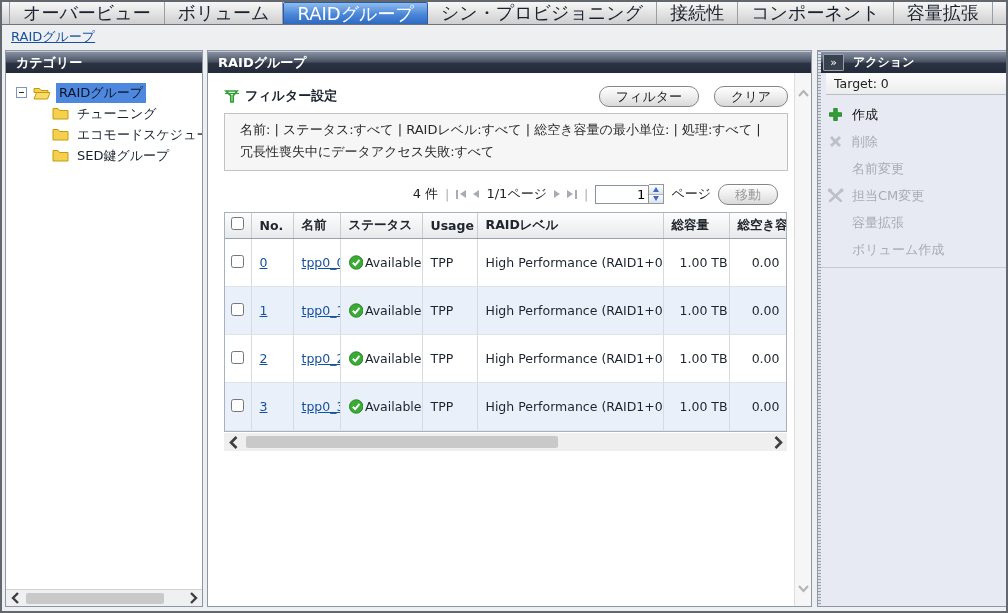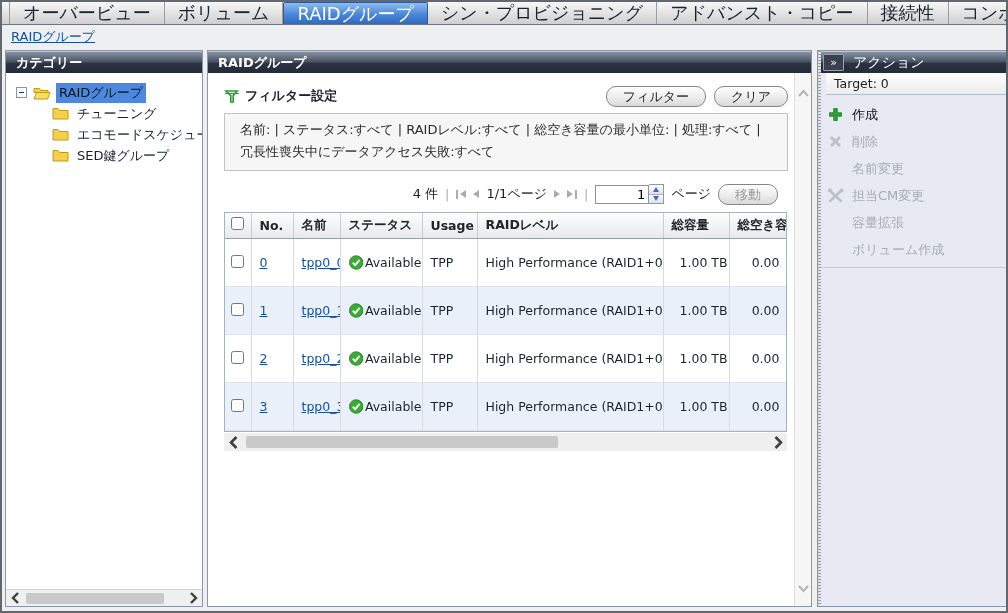--- a/index.html
+++ b/index.html
@@ -51,21 +51,21 @@
              border-left:1px solid #dddddd; }
   .vs-top { position:absolute; top:12px; left:3px; cursor:pointer; }
   .vs-bottom { position:absolute; bottom:10px; left:3px; cursor:pointer; }
   .main-content { position:absolute; top:0; left:0; right:17px; bottom:0; padding:10px 6px 0 16px; }
 
   .filter-head { display:flex; align-items:center; height:26px; }
   .filter-title { display:flex; align-items:center; gap:5px; font-weight:bold; font-size:13px; flex:1; }
   .btn { display:inline-block; border:1px solid #858585; border-radius:10px;
          background:linear-gradient(#ffffff,#ececec 55%,#d9d9d9); padding:1px 16px; font-size:13px;
          color:#222; line-height:17px; cursor:pointer; box-shadow:inset 0 1px 0 #fff; white-space:nowrap; }
-  .btn + .btn { margin-left:8px; }
+  .btn + .btn { margin-left:15px; }
   .btn.disabled { color:#9b9b9b; cursor:default; }
 
   .filter-summary { border:1px solid #c3c3c3; background:#f6f6f6; margin-top:4px;
                     padding:5px 10px 6px 15px; font-size:13px; color:#2a2a2a; line-height:1.72; }
 
   .pagination { display:flex; align-items:center; justify-content:flex-end; gap:7px;
                 margin:13px 10px 7px 0; font-size:13px; color:#222; }
   .pg-sep { color:#b0b0b0; }
   .pg-nav { display:flex; align-items:center; gap:2px; cursor:pointer; }
   .tri-l { width:0; height:0; border-top:4px solid transparent; border-bottom:4px solid transparent;
@@ -104,41 +104,40 @@
   .table-hscroll .hs-thumb { top:3px; height:12px; }
 
   
   .right-panel { left:815px; width:190px; background:#e7eaf2; }
   .right-panel::before { content:""; position:absolute; left:0; top:0; bottom:0; width:3px;
         background:repeating-linear-gradient(180deg,#9aa0ab 0 1px,#dfe2e9 1px 3px); }
   .actions-header { height:22px; background:linear-gradient(#8892a2,#4c5566 45%,#2b3343 55%,#232a39);
                     border-top:1px solid #c3c8d1; display:flex; align-items:center; gap:9px; padding-left:5px; }
   .collapse-btn { width:21px; height:17px; background:#39414f; border:1px solid #98a0af; color:#fff;
                   font-size:11px; line-height:15px; text-align:center; cursor:pointer; border-radius:1px; }
-  .actions-title { color:#fff; font-weight:normal; font-size:14px; }
+  .actions-title { color:#fff; font-weight:bold; font-size:12px; }
   .target-row { height:22px; background:linear-gradient(#fdfdfd,#ececec); border-bottom:1px solid #b8bec9;
                 font-size:12.5px; color:#222; line-height:21px; padding-left:8px;margin-left:8px; }
   .action-items { padding:6px 0 4px 0; border-bottom:1px solid #c5c9d3; }
   .action-item { display:flex; align-items:center; height:27px; padding-left:7px; gap:7px; cursor:pointer; }
   .action-item .icon-cell { width:20px; display:flex; justify-content:center; align-items:center; }
   .action-item .lbl { font-size:13px; color:#111; }
   .action-item.disabled { cursor:default; }
   .action-item.disabled .lbl { color:#a7abb3; }
 </style>
 </head>
 <body>
 
 <div class="page">
 
   <div class="tabbar">
     <div class="tab">オーバービュー</div>
     <div class="tab">ボリューム</div>
     <div class="tab selected">RAIDグループ</div>
     <div class="tab">シン・プロビジョニング</div>
-    <div class="tab">アドバンスト・コピー</div>
     <div class="tab">接続性</div>
     <div class="tab">コンポーネント</div>
     <div class="tab">容量拡張</div>
   </div>
 
   <div class="breadcrumb-row">
     <a>RAIDグループ</a>
   </div>
 
   <div class="panel left-panel">

